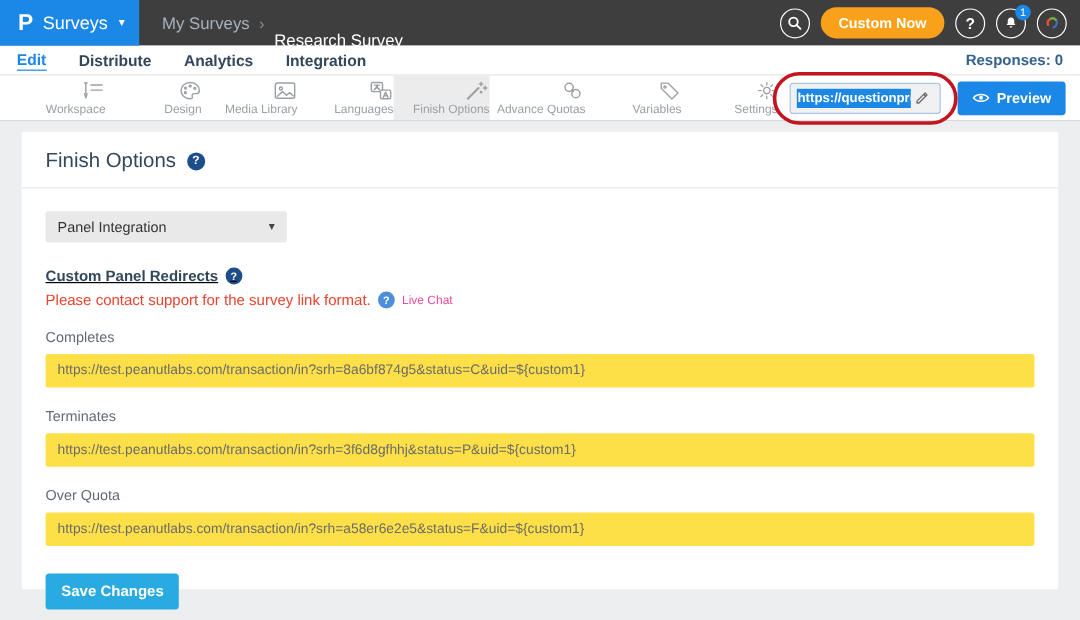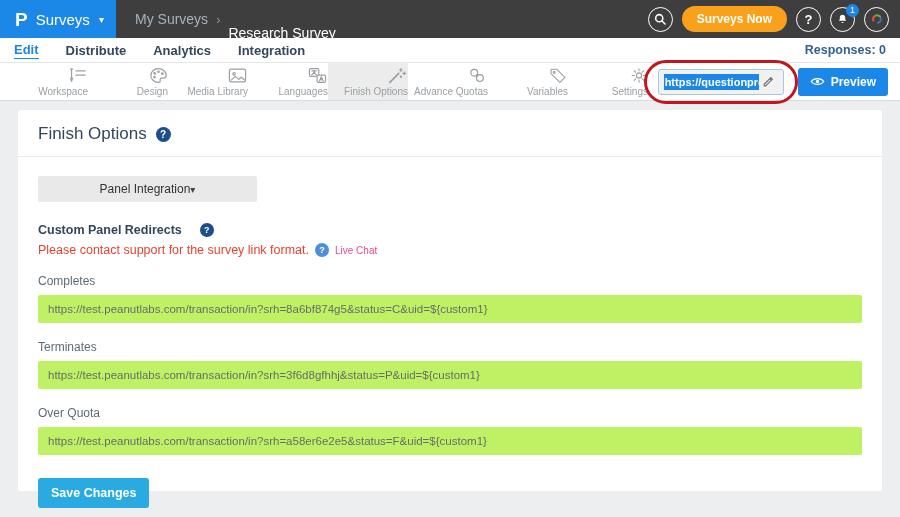--- a/index.html
+++ b/index.html
@@ -46,29 +46,29 @@
 
   
   .page { height:416px; padding:9px 18px; }
   .card { background:#fff; border-radius:2px; height:381px; }
   .card-header { display:flex; align-items:center; gap:9px; padding:14px 20px 12px; border-bottom:1px solid #E8EAEB; }
   .card-title { font-size:17px; color:#33475B; font-weight:400; }
   .help-badge { width:15px; height:15px; border-radius:50%; background:#1D4E89; color:#fff; font-size:10px; font-weight:700; display:flex; align-items:center; justify-content:center; cursor:pointer; }
   .help-badge.small { width:14px; height:14px; font-size:9px; }
   .help-badge.light { background:#4D90D9; }
   .card-body { padding:19px 20px; }
-  .dropdown { width:219px; background:#E9E9EA; border-radius:2px; padding:6px 10px; font-size:12px; color:#333; display:flex; align-items:center; justify-content:center; cursor:pointer; }
+  .dropdown { width:201px; background:#E9E9EA; border-radius:2px; padding:6px 10px; font-size:12px; color:#333; display:flex; align-items:center; justify-content:space-between; cursor:pointer; }
   .dd-caret { font-size:10px; color:#444; }
-  .section-head { margin-top:21px; display:flex; align-items:flex-end; gap:18px; }
+  .section-head { margin-top:21px; display:flex; align-items:flex-end; gap:6px;text-decoration:underline; }
   .section-title { font-size:12.5px; font-weight:700; color:#33475B; }
   .note-row { margin-top:6px; display:flex; align-items:center; gap:6px; }
   .note-text { font-size:12.5px; color:#E8432F; }
   .live-chat { font-size:10px; color:#ec4899; cursor:pointer; text-decoration:none; }
   .field-label { margin:17px 0 7px; font-size:12px; color:#5F6B76; }
-  .field-value { background:#bef264; border-radius:2px; padding:8px 10px; font-size:11.5px; color:#6B6B6B; white-space:nowrap; overflow:hidden; }
+  .field-value { background:#fde047; border-radius:2px; padding:8px 10px; font-size:11.5px; color:#6B6B6B; white-space:nowrap; overflow:hidden; }
   .save-btn { margin-top:23px; background:#29ABE2; border:none; border-radius:3px; color:#fff; font-size:12.5px; font-weight:700; padding:8px 13px; cursor:pointer; font-family:inherit; }
 </style>
 </head>
 <body>
 
 <div class="topbar">
   <div class="logo-area">
     <span class="logo-glyph">P</span>
     <span class="app-menu">Surveys</span>
     <span class="caret">▾</span>
@@ -78,21 +78,21 @@
     <span class="crumb-sep">›</span>
     <span class="crumb-current">Research Survey</span>
   </div>
   <div class="topbar-right">
     <div class="circle-btn">
       <svg width="14" height="14" viewBox="0 0 18 18" fill="none" stroke="#fff" stroke-width="2" stroke-linecap="round">
           <circle cx="8" cy="8" r="4.6"></circle>
           <line x1="11.6" y1="11.6" x2="15.5" y2="15.5"></line>
         </svg>
     </div>
-    <button class="upgrade-btn">Surveys Now</button>
+    <button class="upgrade-btn">Custom Now</button>
     <div class="circle-btn">
       <span class="q">?</span>
     </div>
     <div class="circle-btn">
       <svg width="13" height="13" viewBox="0 0 24 24" fill="#fff">
           <path d="M12 3c-3 0-5 2.2-5 5v3.8L5.2 14.5h13.6L17 11.8V8c0-2.8-2-5-5-5z"></path>
           <path d="M9.8 16.5c.3 1.3 1.1 2 2.2 2s1.9-.7 2.2-2z"></path>
         </svg>
       <span class="badge">1</span>
     </div>

